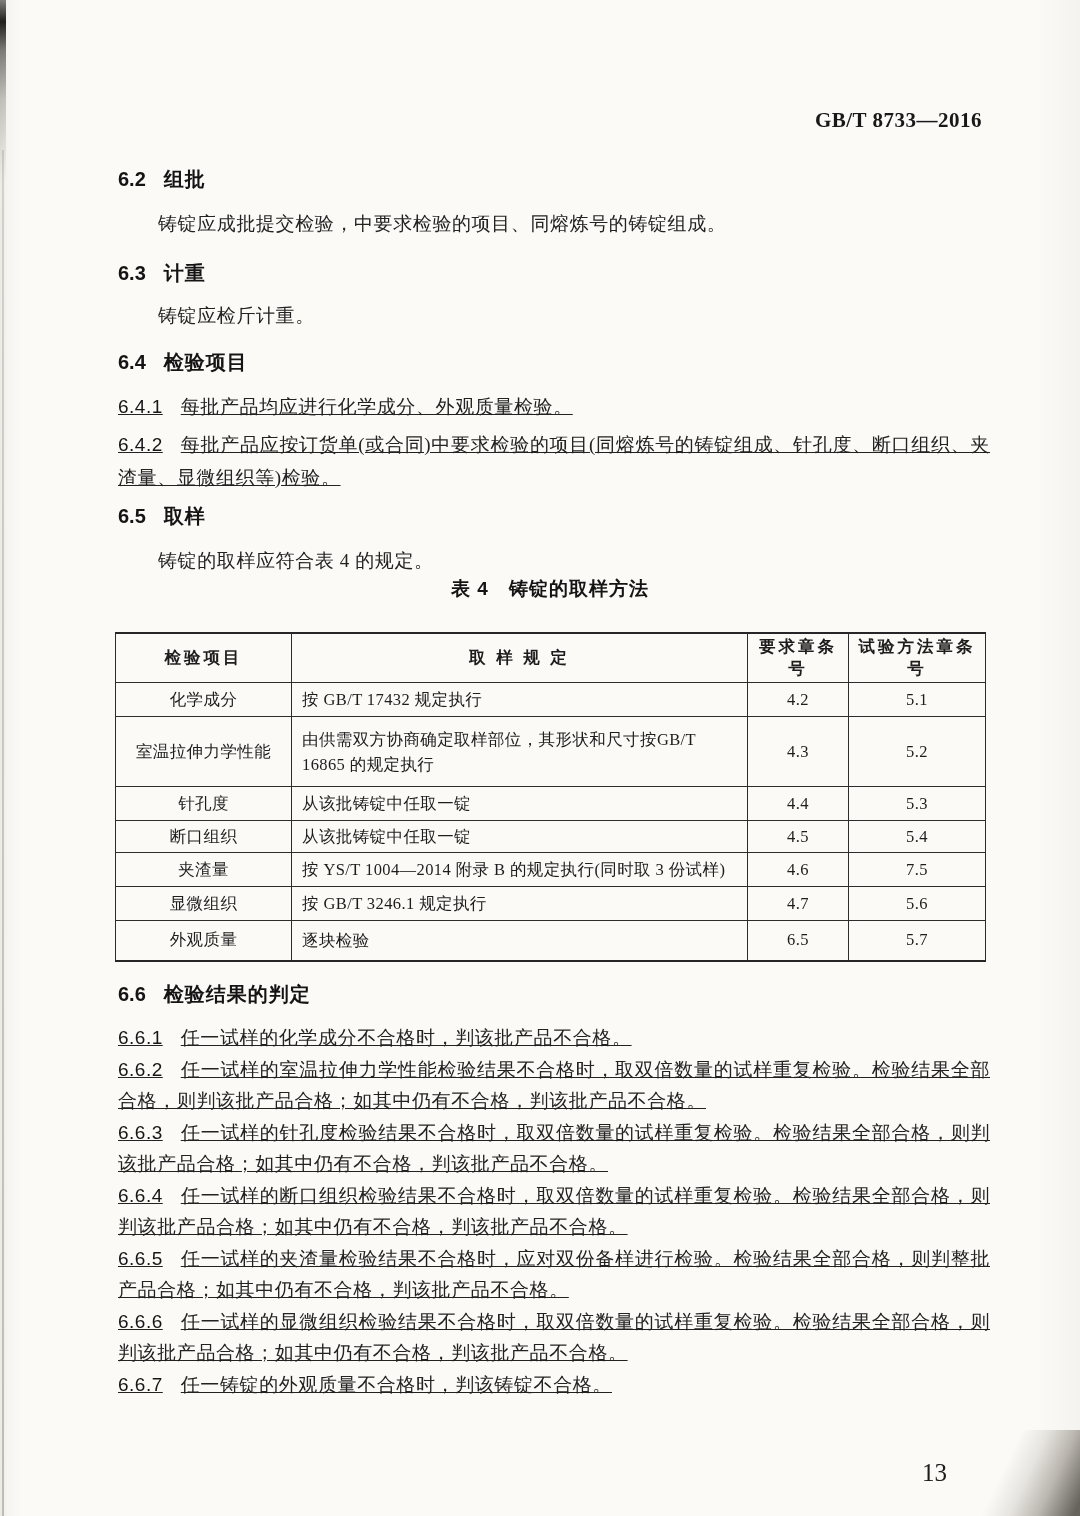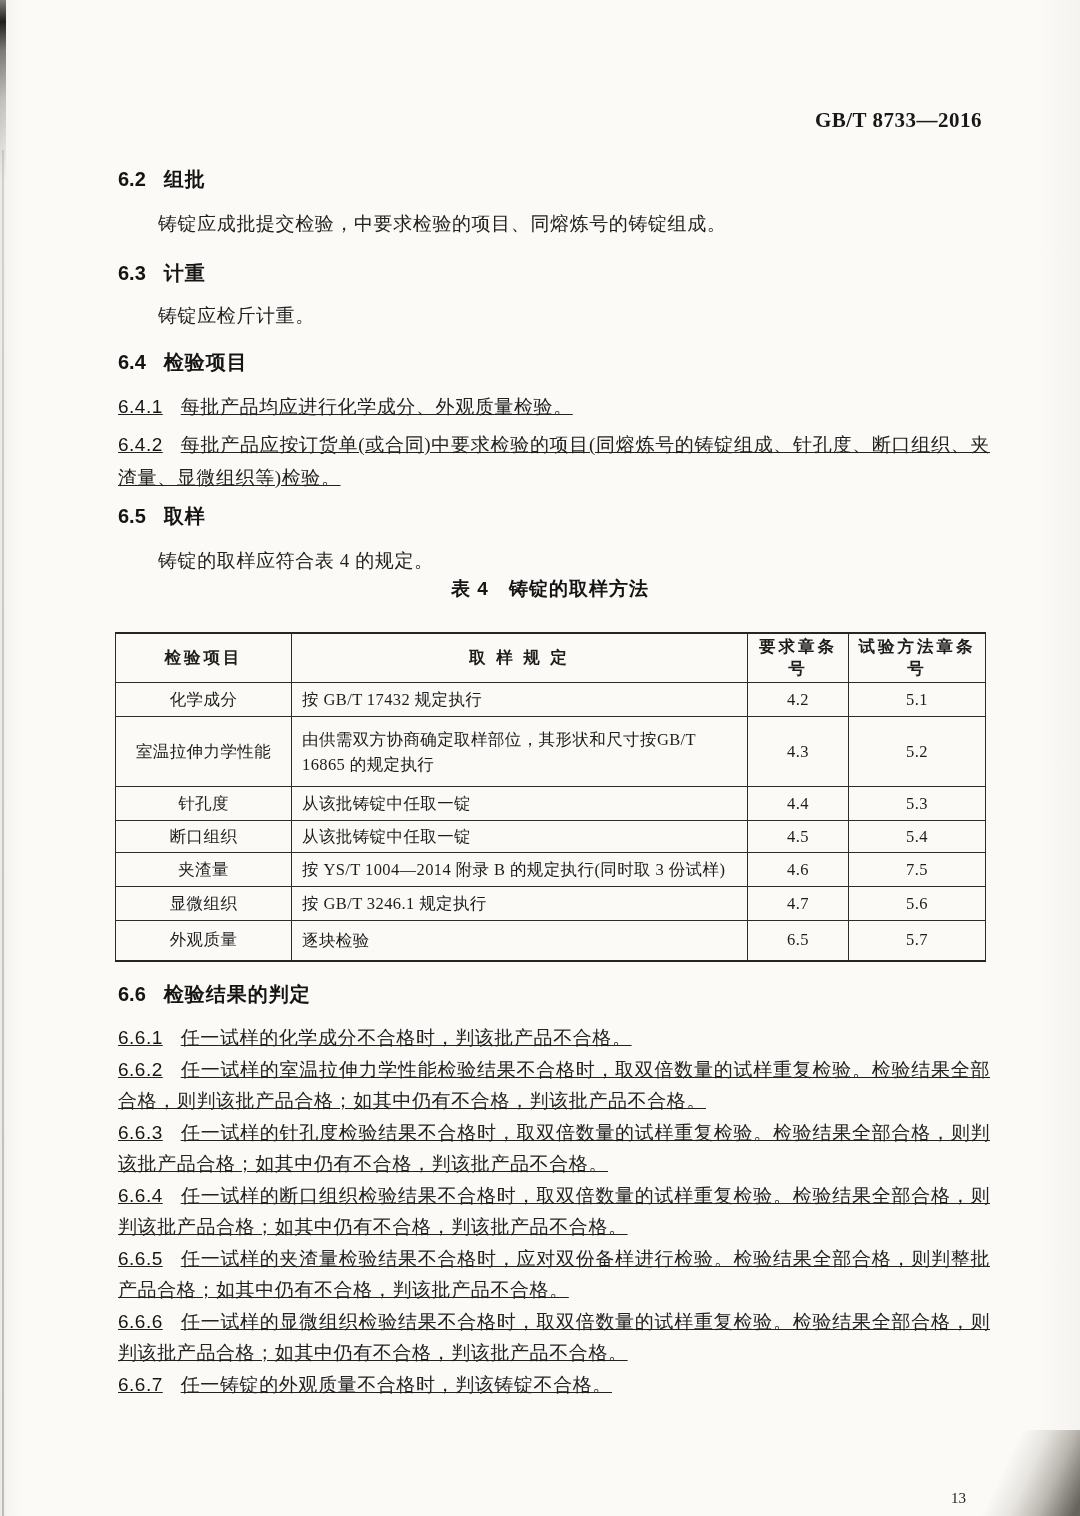--- a/index.html
+++ b/index.html
@@ -105,22 +105,22 @@
   table.spec tbody tr:nth-child(4) { height: 32px; }
   table.spec tbody tr:nth-child(5) { height: 34px; }
   table.spec tbody tr:nth-child(6) { height: 34px; }
   table.spec tbody tr:nth-child(7) { height: 40px; }
 
   
   .sec66-items { left: 118px; top: 1022px; width: 872px; }
   .sec66-items p { line-height: 31.5px; }
 
   .page-num {
-    left: 922px; top: 1490px; width: 44px;
-    font-size: 15px; color: #1c1c1c; text-align: right;
+    left: 922px; top: 1459px; width: 44px;
+    font-size: 25px; color: #1c1c1c; text-align: left;
   }
 </style>
 </head>
 <body>
 
 <div class="page">
 
   <div class="smudge-tl"></div>
   <div class="edge-line-l"></div>
   <div class="shadow-br"></div>

